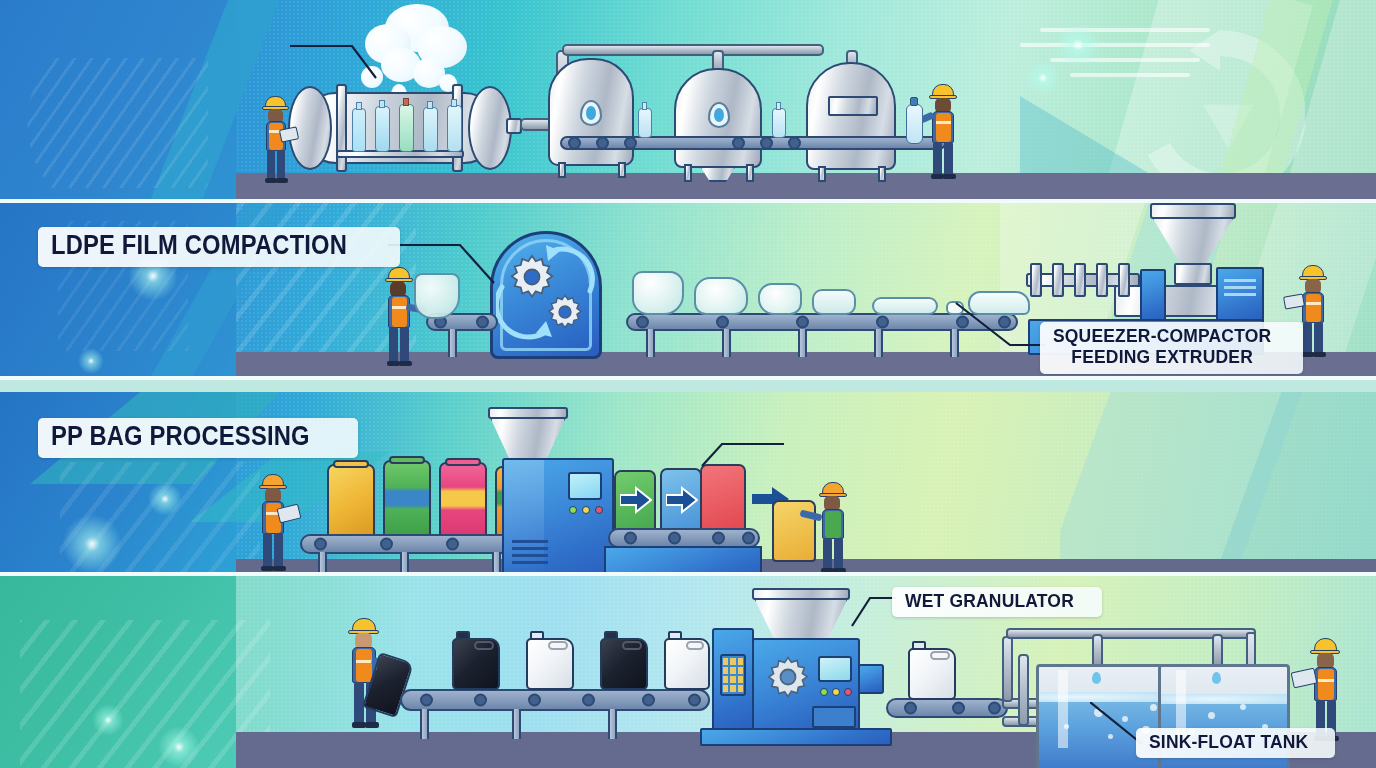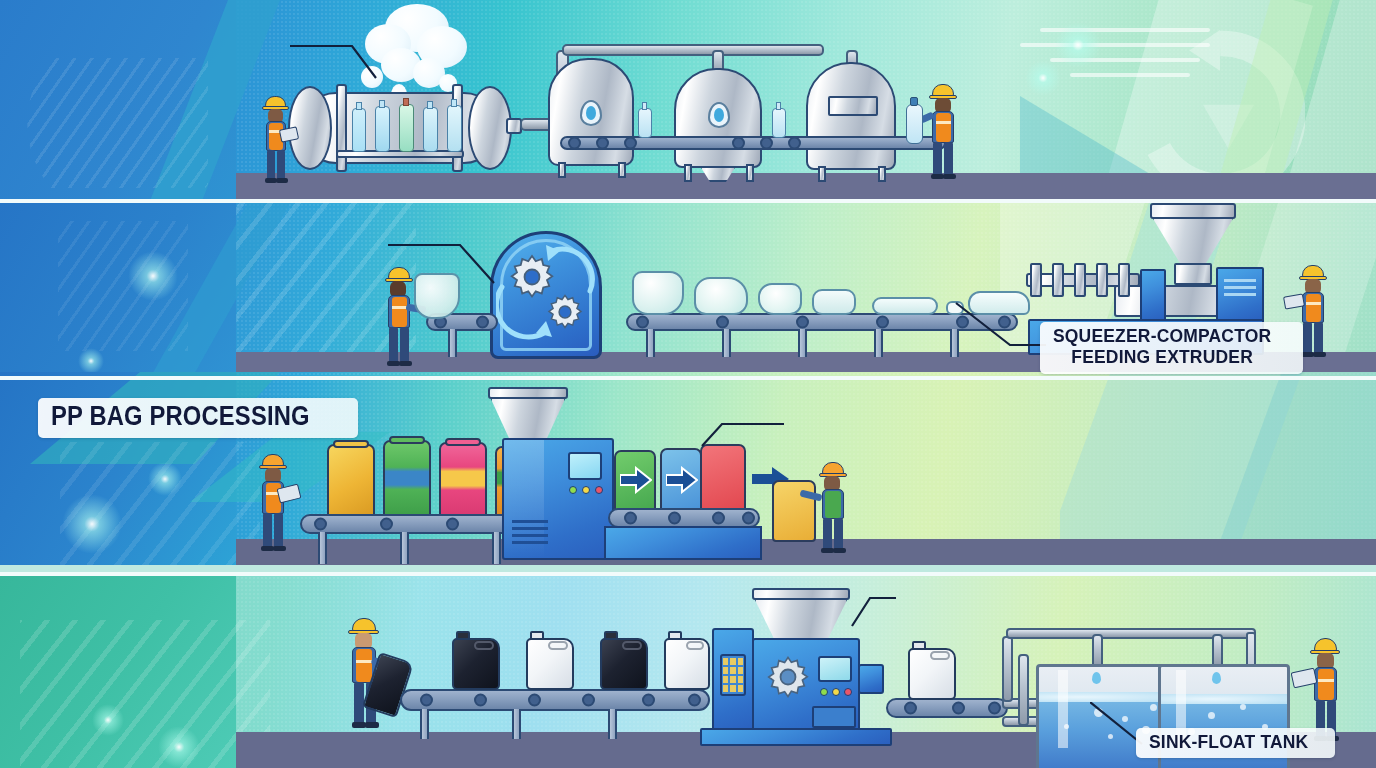--- a/index.html
+++ b/index.html
@@ -392,36 +392,39 @@
         <div style="position:absolute;left:10px;top:27px;width:22px;height:31px;background:#3c6aa8;border:1.4px solid #24406a;border-radius:5px 5px 2px 2px;"></div>
         <div style="position:absolute;left:14px;top:29px;width:15px;height:28px;background:#f08a1d;border-radius:3px;"></div>
         <div style="position:absolute;left:14px;top:37px;width:15px;height:3px;background:#fde9c2;"></div>
         <div style="position:absolute;left:-8px;top:30px;width:20px;height:13px;background:#dfe7ef;border:1.4px solid #24406a;border-radius:2px;transform:rotate(-10deg);"></div>
         <div style="position:absolute;left:11px;top:57px;width:9px;height:34px;background:#2f4a7a;border-radius:2px;"></div>
         <div style="position:absolute;left:22px;top:57px;width:9px;height:34px;background:#2f4a7a;border-radius:2px;"></div>
         <div style="position:absolute;left:9px;top:87px;width:13px;height:5px;background:#1d2b46;border-radius:2px;"></div>
         <div style="position:absolute;left:21px;top:87px;width:13px;height:5px;background:#1d2b46;border-radius:2px;"></div>
       </div>
 
+      <div class="plate title" style="left:38px;top:24px;height:40px;">
+        <span>LDPE FILM COMPACTION</span>
+      </div>
       <svg class="leader" style="left:388px;top:38px;width:130px;height:70px;" viewBox="0 0 130 70">
         <path d="M0 4 L72 4 L106 42"></path>
       </svg>
 
       <div class="plate callout center" style="left:1040px;top:119px;height:52px;">
         <span>SQUEEZER-COMPACTOR
 FEEDING EXTRUDER</span>
       </div>
       <svg class="leader" style="left:950px;top:96px;width:100px;height:56px;" viewBox="0 0 100 56">
         <path d="M6 4 L60 46 L96 46"></path>
       </svg>
     </div>
   </div>
   <div class="sep" style="top:376px;"></div>
 
-  <div class="band b3" style="top:372px;height:193px;">
+  <div class="band b3" style="top:392px;height:193px;">
     <div class="band-inner">
       <div class="bg-base"></div>
       <div class="tex"></div>
       <div class="leftpanel"></div>
       <div class="diagonal-wedge" style="left:30px;top:0;width:250px;height:92px;background:#2fb0bf;clip-path:polygon(44% 0,100% 0,66% 100%,0 100%);opacity:.65;"></div>
       <div class="diagonal-wedge" style="left:190px;top:60px;width:200px;height:70px;background:#31bdc3;clip-path:polygon(45% 0,100% 0,50% 100%,0 100%);opacity:.5;"></div>
       <div class="hatch-soft" style="left:60px;top:70px;width:200px;height:123px;opacity:.35;"></div>
       <div class="glow" style="left:148px;top:90px;width:34px;height:34px;"></div>
       <div class="glow" style="left:62px;top:122px;width:60px;height:60px;"></div>
 
@@ -662,20 +665,23 @@
         <div style="position:absolute;left:14px;top:31px;width:16px;height:31px;background:#f08a1d;border-radius:3px;"></div>
         <div style="position:absolute;left:14px;top:41px;width:16px;height:3px;background:#fde9c2;"></div>
         <div style="position:absolute;left:-12px;top:32px;width:24px;height:16px;background:#dfe7ef;border:1.4px solid #24406a;border-radius:2px;transform:rotate(-12deg);"></div>
         <div style="position:absolute;left:12px;top:62px;width:9px;height:40px;background:#2f4a7a;border-radius:2px;"></div>
         <div style="position:absolute;left:23px;top:62px;width:9px;height:40px;background:#2f4a7a;border-radius:2px;"></div>
         <div style="position:absolute;left:10px;top:98px;width:13px;height:5px;background:#1d2b46;border-radius:2px;"></div>
         <div style="position:absolute;left:22px;top:98px;width:13px;height:5px;background:#1d2b46;border-radius:2px;"></div>
       </div>
 
 
+      <div class="plate callout" style="left:892px;top:11px;height:30px;">
+        <span>WET GRANULATOR</span>
+      </div>
       <svg class="leader" style="left:846px;top:16px;width:52px;height:44px;" viewBox="0 0 52 44">
         <path d="M50 6 L24 6 L6 34"></path>
       </svg>
 
       <div class="plate callout" style="left:1136px;top:152px;height:30px;">
         <span>SINK-FLOAT TANK</span>
       </div>
       <svg class="leader" style="left:1090px;top:126px;width:60px;height:50px;" viewBox="0 0 60 50">
         <path d="M0 0 L52 42"></path>
       </svg>

